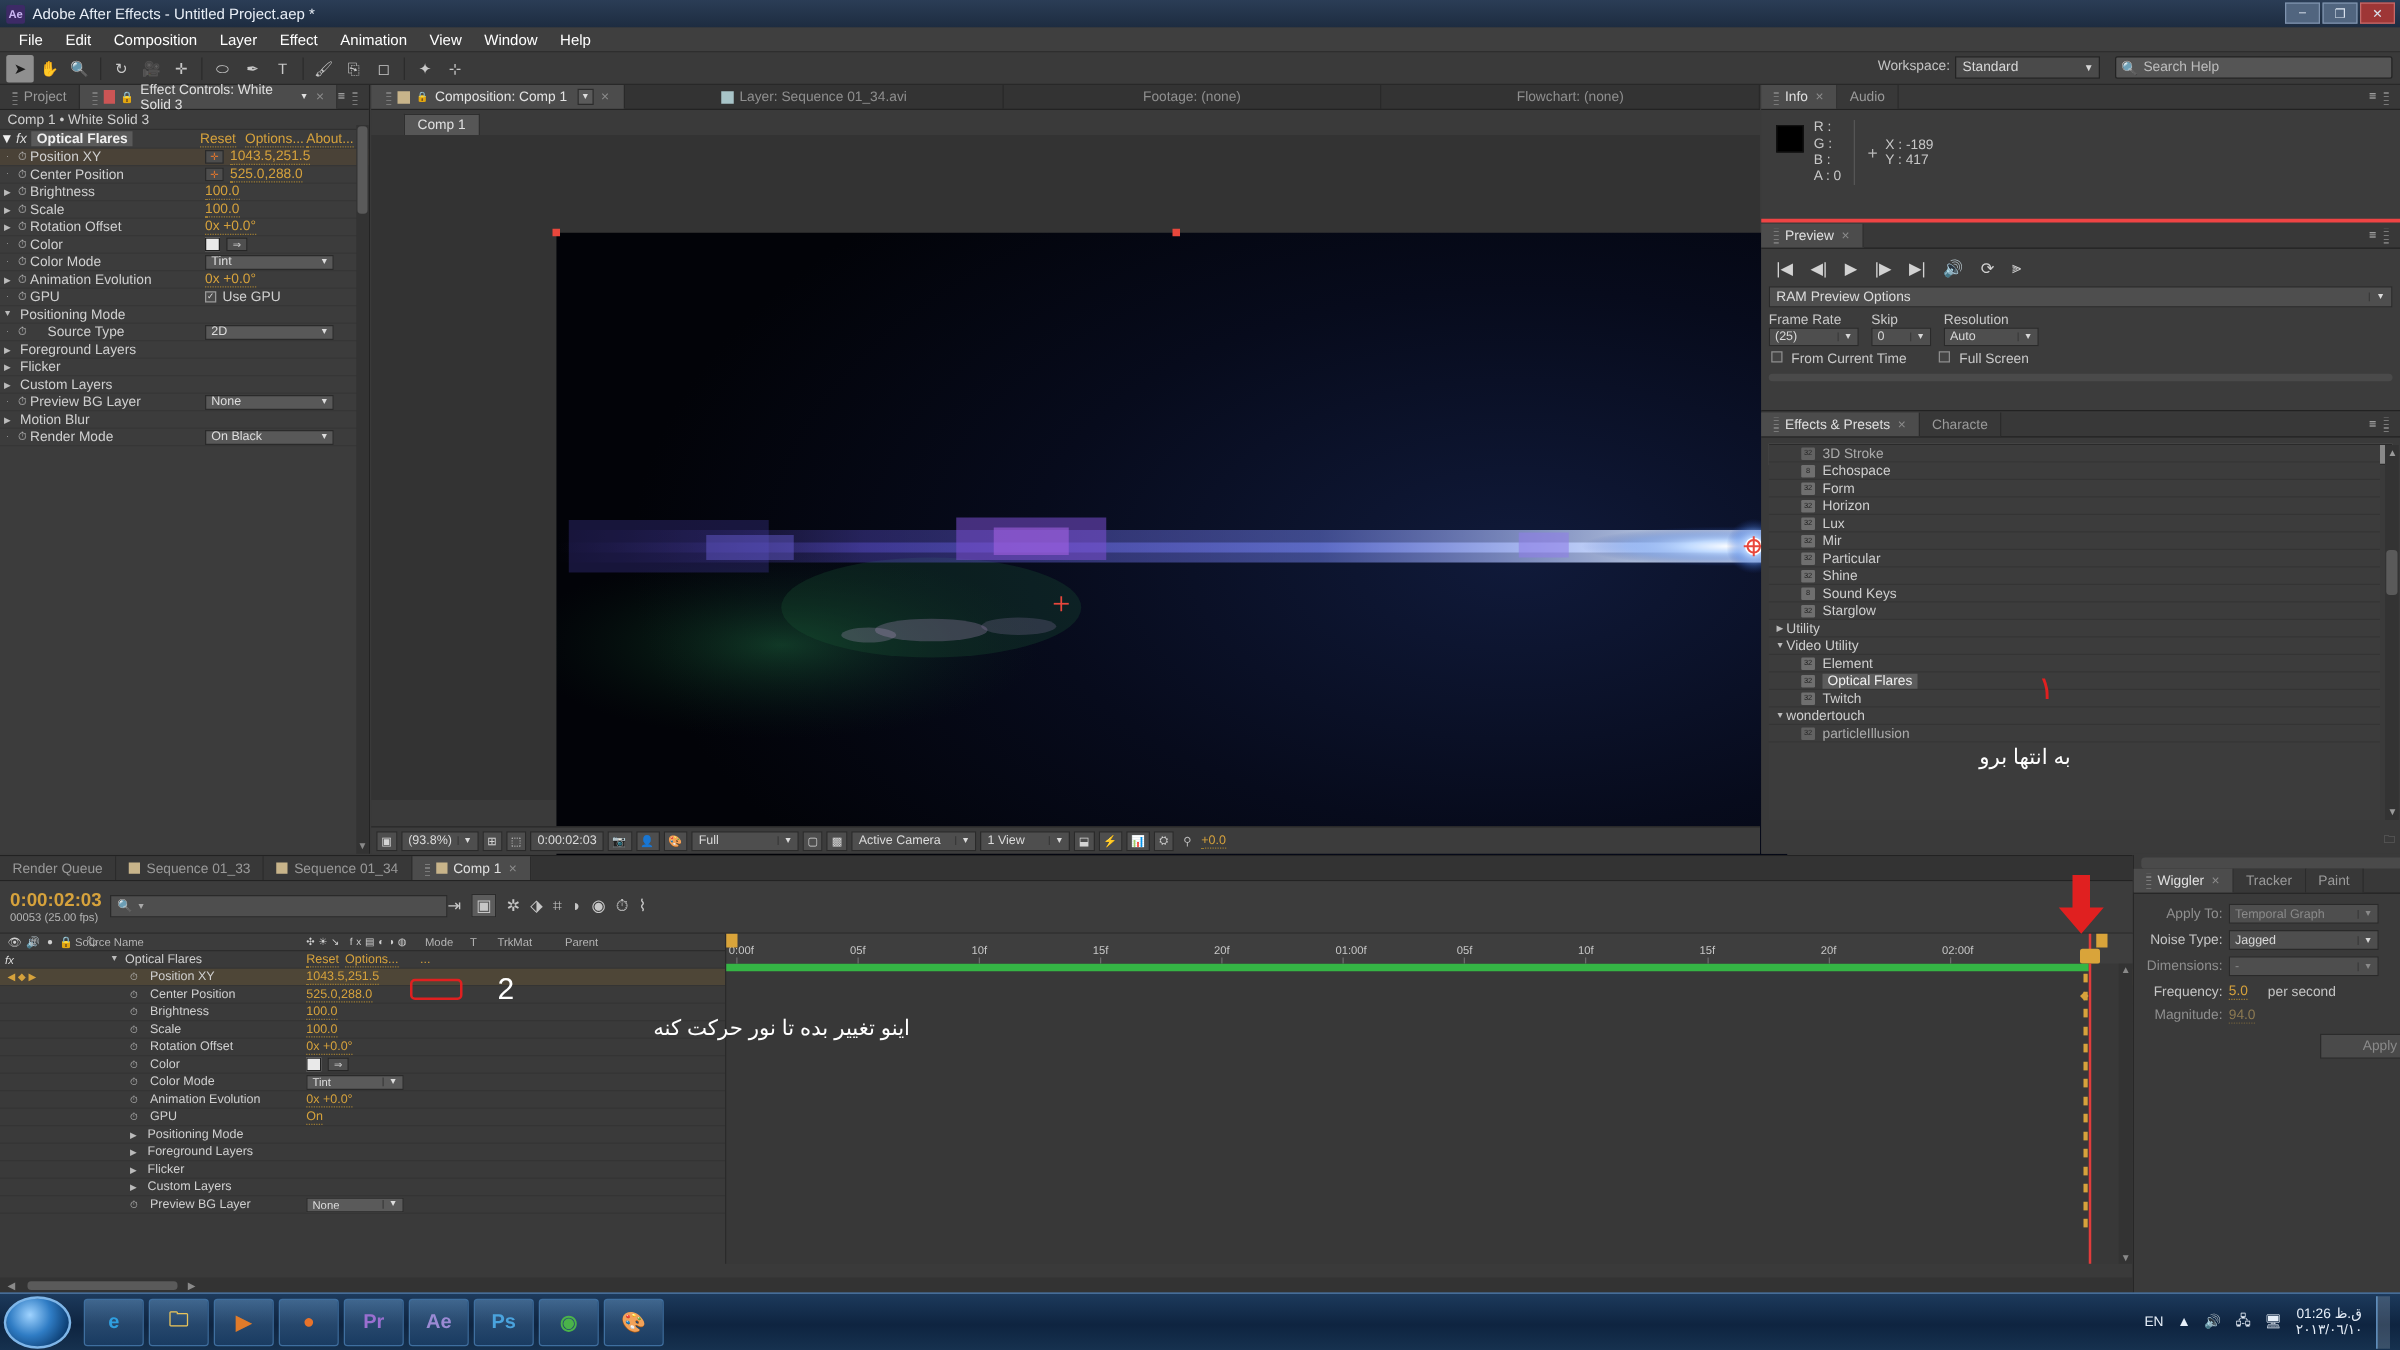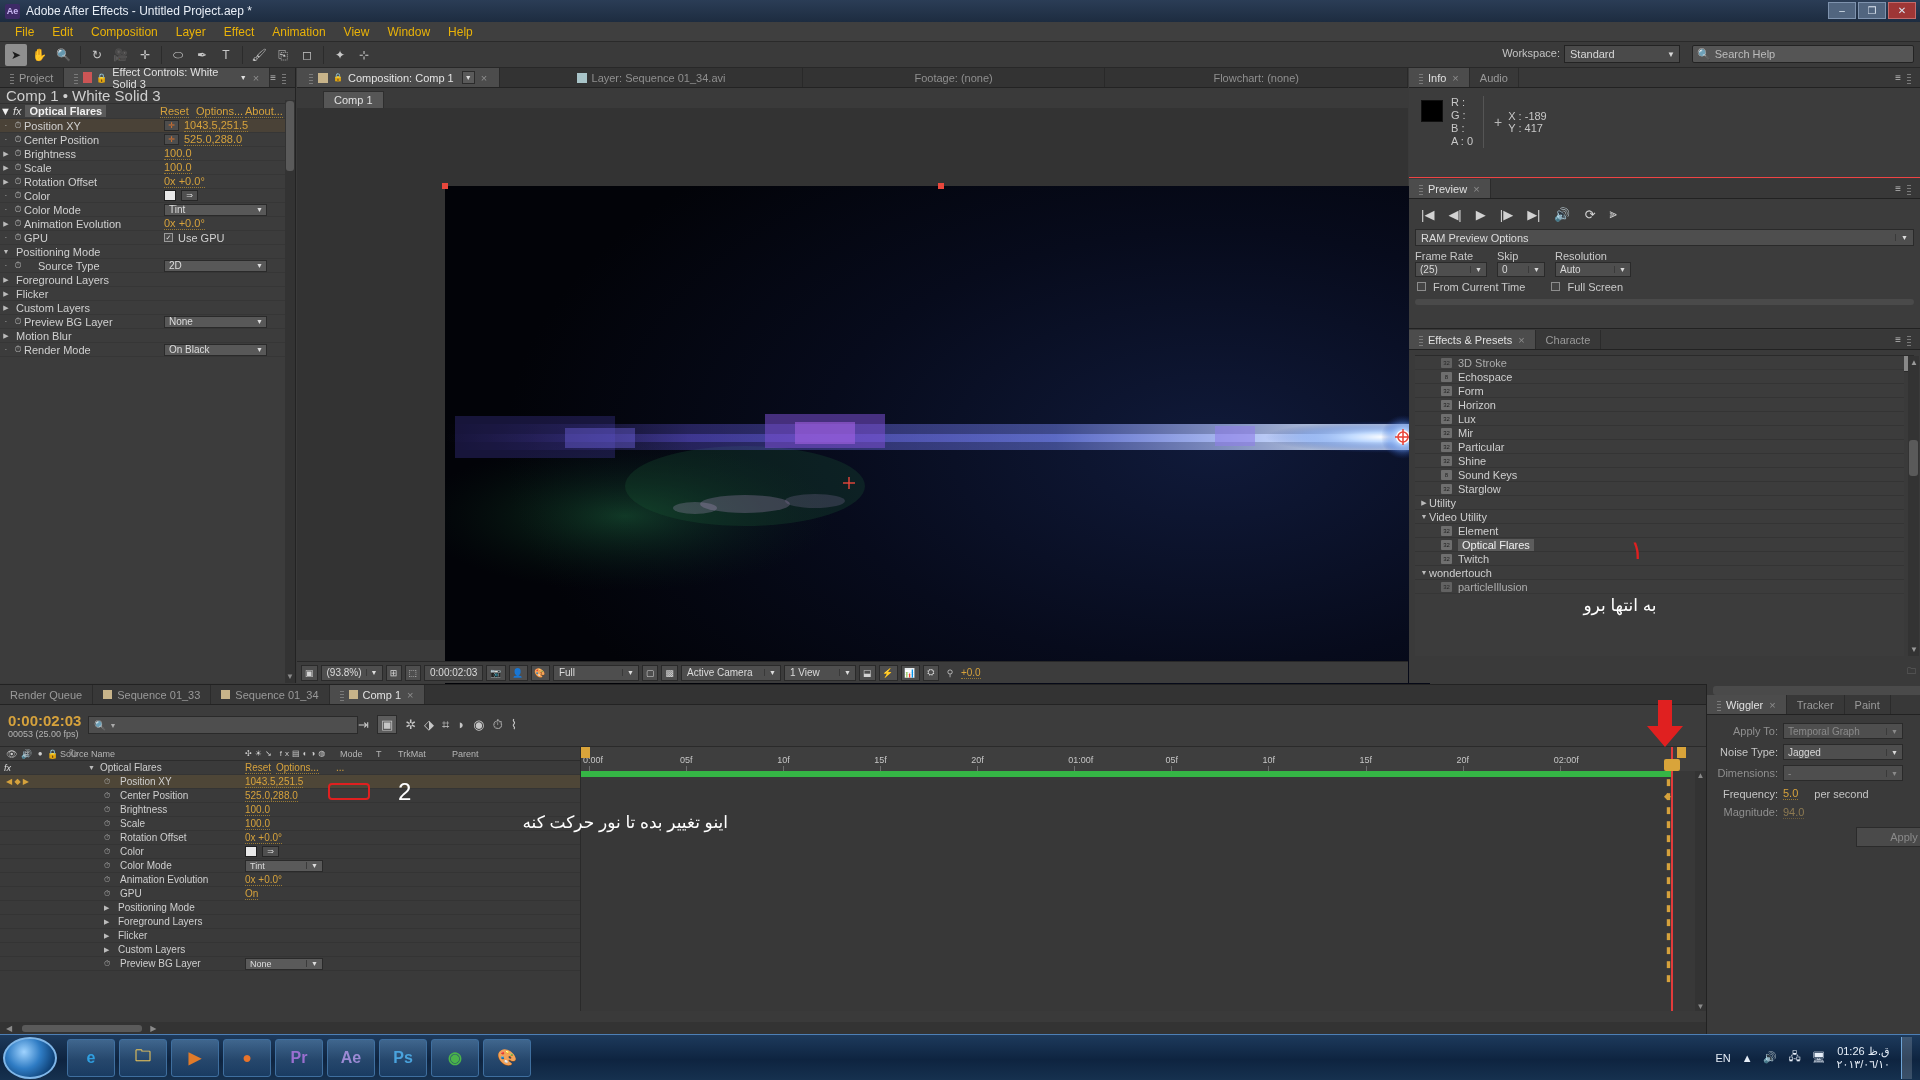--- a/index.html
+++ b/index.html
@@ -16,21 +16,21 @@
     display:flex;align-items:center;justify-content:center; }
   .win-btns{ position:absolute; right:4px; top:2px; display:flex; gap:2px; }
   .win-btn{ width:28px;height:17px; background:#51657f; border:1px solid #7f93ae;
     color:#dbe4ef; font-size:10px; display:flex;align-items:center;justify-content:center; }
   .win-btn.close{ background:#9e3636; border-color:#c46a6a; }
 
   
   .menubar{ position:absolute; left:0; top:22px; width:1920px; height:20px;
     background:#3f3f3f; display:flex; align-items:center; padding-left:6px;
     border-bottom:1px solid #2a2a2a; }
-  .menubar span{ color:#eab308; font-size:12px; padding:0 9px; line-height:20px; cursor:default;}
+  .menubar span{ color:#ffffff; font-size:12px; padding:0 9px; line-height:20px; cursor:default;}
 
   
   .toolbar{ position:absolute; left:0; top:42px; width:1920px; height:26px;
     background:#3a3a3a; border-bottom:1px solid #282828; display:flex; align-items:center; }
   .tool{ width:22px;height:22px; margin:0 1px; display:flex;align-items:center;justify-content:center;
     color:#c8c8c8; font-size:12px; border-radius:2px; }
   .tool.active{ background:#8f8f8f; color:#1b1b1b; }
   .tool-sep{ width:1px; height:18px; background:#2b2b2b; margin:0 4px; }
   .ws-label{ position:absolute; right:360px; top:5px; color:#c3c3c3; font-size:11px; }
   .ws-select{ position:absolute; right:240px; top:3px; width:116px; height:18px;
@@ -48,21 +48,21 @@
     background:#383838; border-right:1px solid #2b2b2b; }
   .ptab.active{ background:#4c4c4c; color:#e0e0e0; }
   .grip{ width:4px; height:12px; margin-right:5px;
     background:repeating-linear-gradient(0deg,#7a7a7a 0 1px,transparent 1px 3px); }
   .tabx{ margin-left:6px; font-size:11px; color:#8d8d8d; }
 
   
   .ec{ position:absolute; left:0; top:68px; width:296px; height:615px;
     background:#3c3c3c; border-right:1px solid #232323; }
   .ec .swatch{ width:11px;height:11px;background:#c55; margin-right:4px; }
-  .ec-sub{ height:16px; background:#3c3c3c; color:#cfcfcf; font-size:15px;
+  .ec-sub{ height:16px; background:#3c3c3c; color:#cfcfcf; font-size:11px;
     padding-left:6px; line-height:16px; border-bottom:1px solid #303030;}
   .ec-rows{ position:relative; }
   .ecrow{ height:14px; display:flex; align-items:center; font-size:11px; color:#d0d0d0;
     border-bottom:1px solid #363636; }
   .ecrow.sel{ background:#4a4237; }
   .ecrow .arrow{ width:12px; text-align:center; font-size:7px; color:#bbb; }
   .ecrow .stop{ width:12px; text-align:center; font-size:9px; color:#b9b9b9; }
   .ecrow .nm{ flex:0 0 auto; }
   .ecrow .val{ position:absolute; left:164px; color:#d6a23c; font-size:11px;
     border-bottom:1px dotted #9a7a33; }
@@ -111,21 +111,21 @@
     padding:0 3px; }
   .cb-sel{ height:16px; background:#4e4e4e; border:1px solid #2a2a2a; color:#dcdcdc;
     font-size:10px; display:flex;align-items:center; padding-left:5px; }
   .cb-sel .cv{ margin-left:auto; padding:0 4px; border-left:1px solid #393939; font-size:7px; }
   .cb-time{ height:16px; background:#4a4a4a; border:1px solid #2a2a2a; color:#dcdcdc;
     font-size:10px; display:flex; align-items:center; padding:0 5px; }
 
   
   .rcol{ position:absolute; left:1409px; top:68px; width:511px; height:615px; background:#3a3a3a; }
   .info{ position:absolute; left:0; top:0; width:511px; height:110px; background:#3c3c3c;
-    border-bottom:1px solid #ef4444; }
+    border-bottom:3px solid #ef4444; }
   .info-body{ display:flex; padding:8px 0 0 6px; color:#c8c8c8; font-size:11px; }
   .info-sw{ width:22px;height:22px; background:#000; border:1px solid #111; margin:4px 8px 0 6px;}
   .info-rgb div{ line-height:13px; }
   .info-div{ width:1px; background:#555; margin:0 10px; height:52px; }
   .info-xy{ display:flex; align-items:center; gap:6px; }
 
   .preview{ position:absolute; left:0; top:111px; width:511px; height:150px; background:#3c3c3c;
     border-bottom:1px solid #222; }
   .transport{ display:flex; align-items:center; gap:14px; padding:7px 0 0 12px;
     color:#d2d2d2; font-size:13px; }

